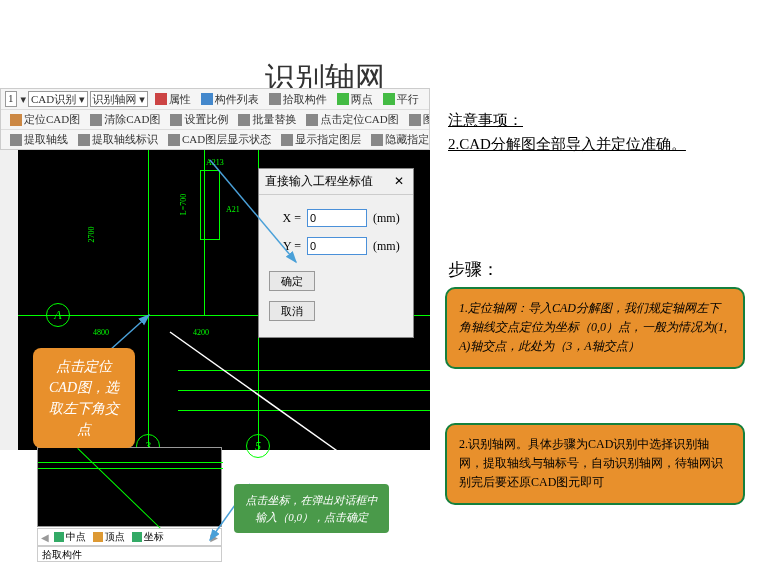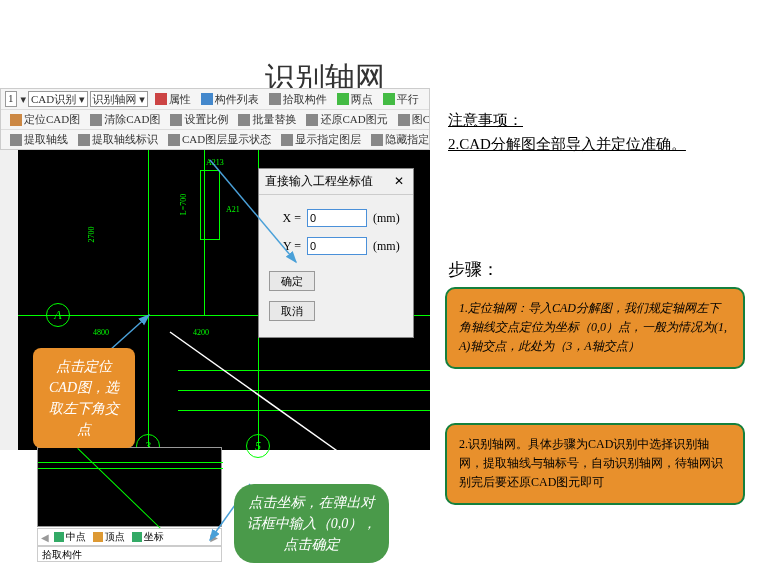--- a/index.html
+++ b/index.html
@@ -32,21 +32,21 @@
     .dialog-close { width: 16px; height: 16px; display: flex; align-items: center; justify-content: center; cursor: pointer; }
     .dialog-body { padding: 14px 10px 6px; }
     .dlg-row { display: flex; align-items: center; margin-bottom: 10px; font-size: 12px; }
     .dlg-row label { width: 32px; text-align: right; margin-right: 6px; }
     .dlg-row input { width: 60px; height: 18px; border: 1px solid #4a90d9; padding: 0 2px; font-size: 11px; }
     .dlg-row .unit { margin-left: 6px; }
     .dlg-btns { display: flex; justify-content: center; gap: 10px; padding: 6px 0 10px; flex-direction: column; }
     .dlg-btns button { width: 46px; height: 20px; font-size: 11px; background: #e8e8e8; border: 1px solid #999; cursor: pointer; }
     
     .orange-callout { position: absolute; background: #e8902c; color: #fff; padding: 8px 10px; font-size: 14px; border-radius: 8px; text-align: center; line-height: 1.5; z-index: 5; font-style: italic; }
-    .green-callout { position: absolute; background: #4a9a4a; color: #fff; padding: 8px 10px; font-size: 14px; border-radius: 20px; text-align: center; line-height: 1.5; z-index: 5; font-style: italic; }
+    .green-callout { position: absolute; background: #4a9a4a; color: #fff; padding: 8px 10px; font-size: 11px; border-radius: 4px; text-align: center; line-height: 1.5; z-index: 5; font-style: italic; }
     
     .notes { position: absolute; top: 108px; left: 448px; width: 300px; font-size: 15px; line-height: 1.6; text-decoration: underline; }
     .steps-label { position: absolute; top: 258px; left: 448px; font-size: 17px; }
     
     .step-box { position: absolute; background: #e8902c; color: #000000; padding: 10px 12px; font-size: 12px; border-radius: 10px; line-height: 1.6; border: 2px solid #15803d; }
     .step-box.italic { font-style: italic; }
     
     .bottom-view { position: absolute; top: 447px; left: 37px; width: 185px; height: 80px; background: #000; border: 1px solid #999; }
     .bottom-line { position: absolute; background: #0f0; height: 1px; transform-origin: 0 0; }
     .bottom-bar { position: absolute; top: 528px; left: 37px; width: 185px; height: 18px; background: #fff; border: 1px solid #ccc; display: flex; align-items: center; font-size: 10px; padding: 0 3px; gap: 3px; }
@@ -104,21 +104,21 @@
       <span class="tb-btn">
           <span class="ico"></span>
           <span>设置比例</span>
         </span>
       <span class="tb-btn">
           <span class="ico"></span>
           <span>批量替换</span>
         </span>
       <span class="tb-btn">
           <span class="ico"></span>
-          <span>还原CAD图元</span>
+          <span>点击定位CAD图</span>
         </span>
       <span class="tb-btn">
           <span class="ico"></span>
           <span>图CAD图</span>
         </span>
     </div>
     <div class="toolbar-row row2">
       <span class="tb-btn">
           <span class="ico"></span>
           <span>提取轴线</span>

